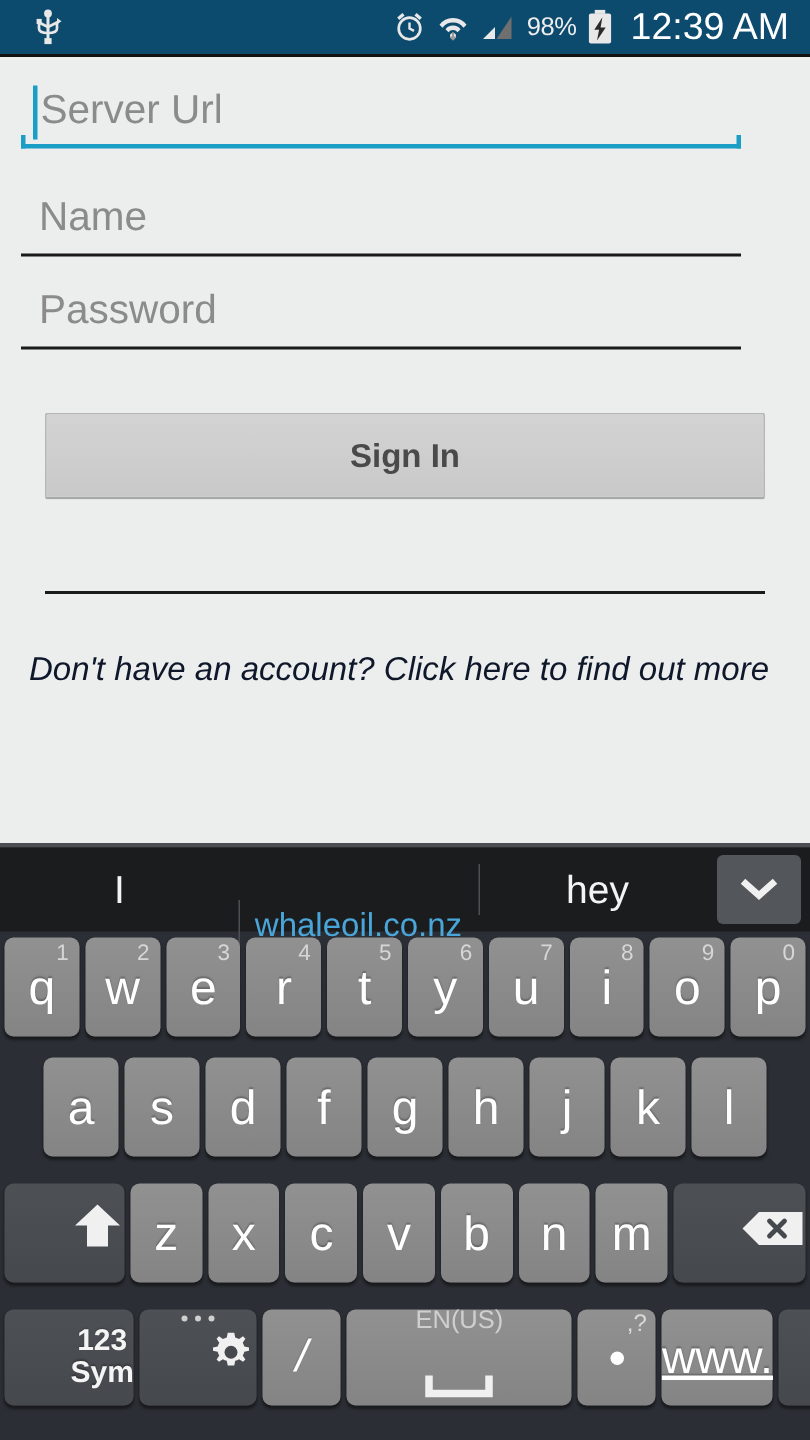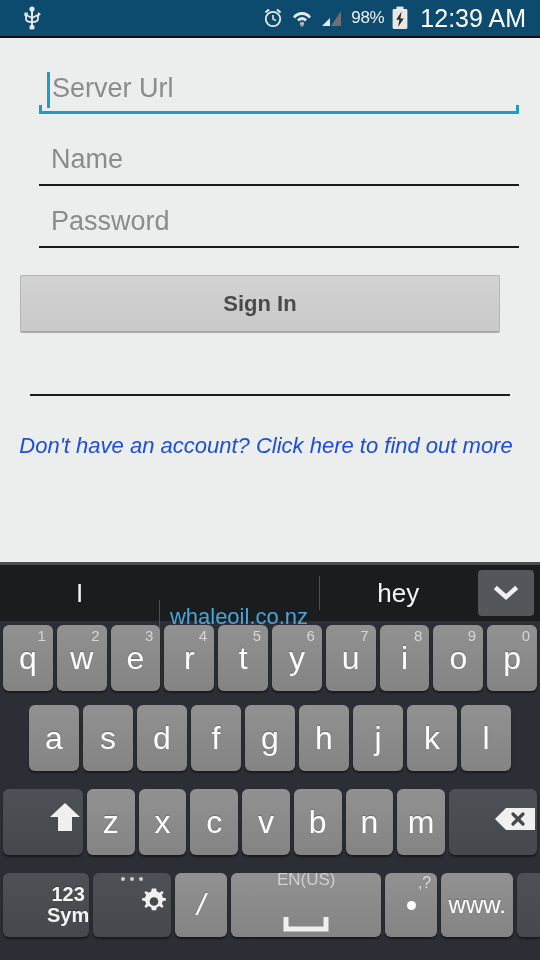--- a/index.html
+++ b/index.html
@@ -23,21 +23,21 @@
   .sb-pct{ font-size:17px; color:#eee; letter-spacing:-0.3px; }
   .sb-time{ font-size:25px; color:#fff; letter-spacing:0px; margin-left:4px; font-weight:400;}
   .statusbar-divider{ position:absolute; top:36px; left:0; width:540px; height:2px; background:#101010;}
 
   
   .app{
     position:absolute; top:38px; left:0; width:540px; height:524px;
     background:#eceded;
   }
   .field{
-    position:absolute; left:39px; width:480px;margin-top:15px;
+    position:absolute; left:14px; width:480px;
   }
   .field .ph{
     font-size:27px; color:#8b8b8b; line-height:1;
     padding-left:12px;
   }
   .field .ph.focused{ padding-left:13px; }
   .underline{
     position:absolute; left:0; width:480px; height:2px; background:#1a1a1a;
   }
   .underline.blue{ background:#1b9ec6; height:3px; }
@@ -45,33 +45,33 @@
   .underline.blue:after{
     content:""; position:absolute; bottom:0; width:3px; height:9px; background:#1b9ec6;
   }
   .underline.blue:before{ left:0; }
   .underline.blue:after{ right:0; }
   .caret{
     position:absolute; width:3px; height:36px; background:#1b9ec6;
   }
 
   .signin-btn{
-    position:absolute; left:20px; top:237px; width:480px; height:58px;
+    position:absolute; left:30px; top:237px; width:480px; height:58px;
     background:linear-gradient(#d3d3d3,#c9c9c9);
     border:1px solid #b5b5b5; border-bottom:2px solid #a9a9a9;
     border-radius:2px;
     display:flex; align-items:center; justify-content:center;
     font-size:22px; font-weight:bold; color:#4a4a4a;
   }
   .hr-sep{
     position:absolute; left:30px; top:356px; width:480px; height:2px; background:#1a1a1a;
   }
   .signup-text{
     position:absolute; left:0; top:395px; width:532px; text-align:center;
-    font-size:22px; font-style:italic; color:#1d4ed8;
+    font-size:22px; font-style:italic; color:#0f172a;
   }
 
   
   .kb{
     position:absolute; top:562px; left:0; width:540px; height:398px;
     background:#2b2e34;
   }
   .kb-top-line{ position:absolute; top:0; left:0; width:540px; height:3px; background:#4a4d52; }
   .suggestbar{
     position:absolute; top:3px; left:0; width:540px; height:56px;
@@ -122,21 +122,21 @@
   .r2 .key{ height:66px; }
   .r3 .key{ height:66px; }
   .r4 .key{ height:64px; }
   .key.shift{ flex:0 0 70px; }
   .key.backspace{ flex:0 0 74px; }
   .key.symbols{ flex:0 0 66px; font-size:20px; line-height:1.05; flex-direction:column; font-weight:bold;}
   .key.settings{ flex:0 0 52px; }
   .key.slash{ flex:0 0 52px; font-size:30px; font-style:italic; }
   .key.space{ flex:0 0 150px; flex-direction:column; justify-content:center; }
   .key.period{ flex:0 0 52px; }
-  .key.www{ flex:0 0 72px; font-size:24px; }
+  .key.www{ flex:0 0 72px; font-size:31px;text-decoration:underline; }
   .key.next{ flex:0 0 74px; font-size:25px; }
   .space-label{ font-size:17px; color:#cfcfcf; margin-bottom:14px; text-shadow:none;}
   .period-sup{ position:absolute; top:1px; right:6px; font-size:16px; color:#d9d9d9; text-shadow:none;}
   .period-dot{ width:9px; height:9px; border-radius:50%; background:#fff; }
   .gear-dots{ position:absolute; top:4px; left:0; width:100%; display:flex; justify-content:center; gap:5px;}
   .gear-dots i{ width:4px; height:4px; border-radius:50%; background:#cfcfcf; display:block; }
 </style>
 </head>
 <body>
 

